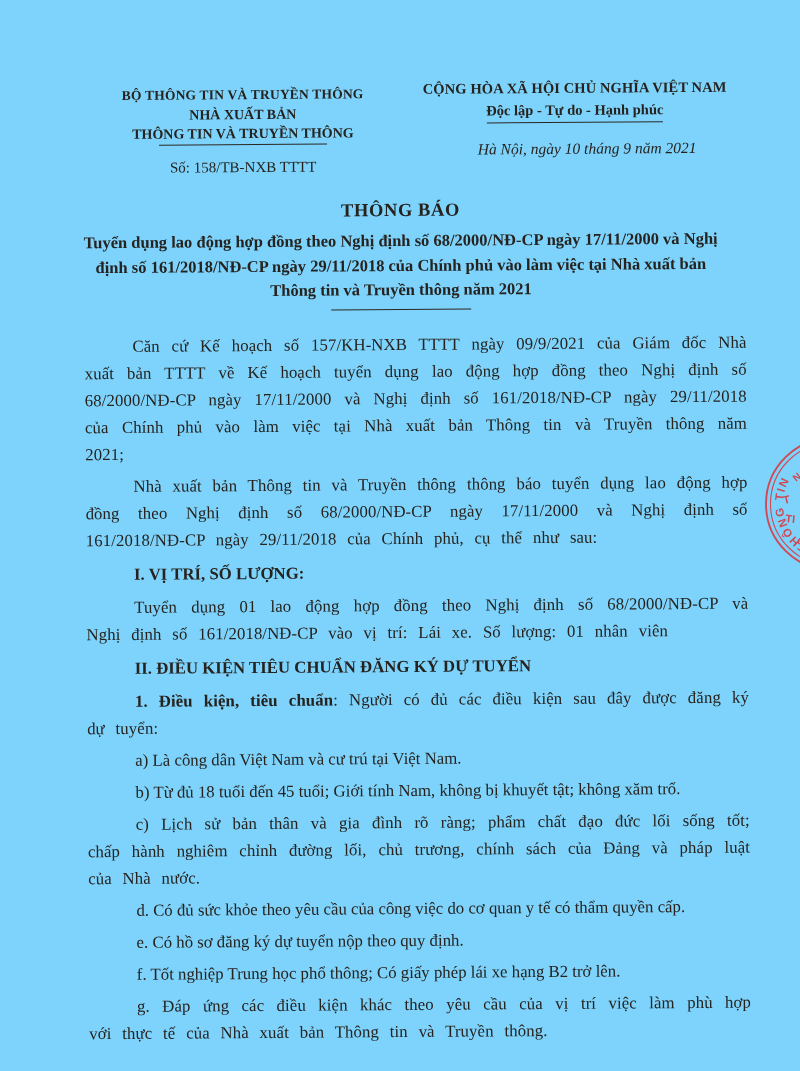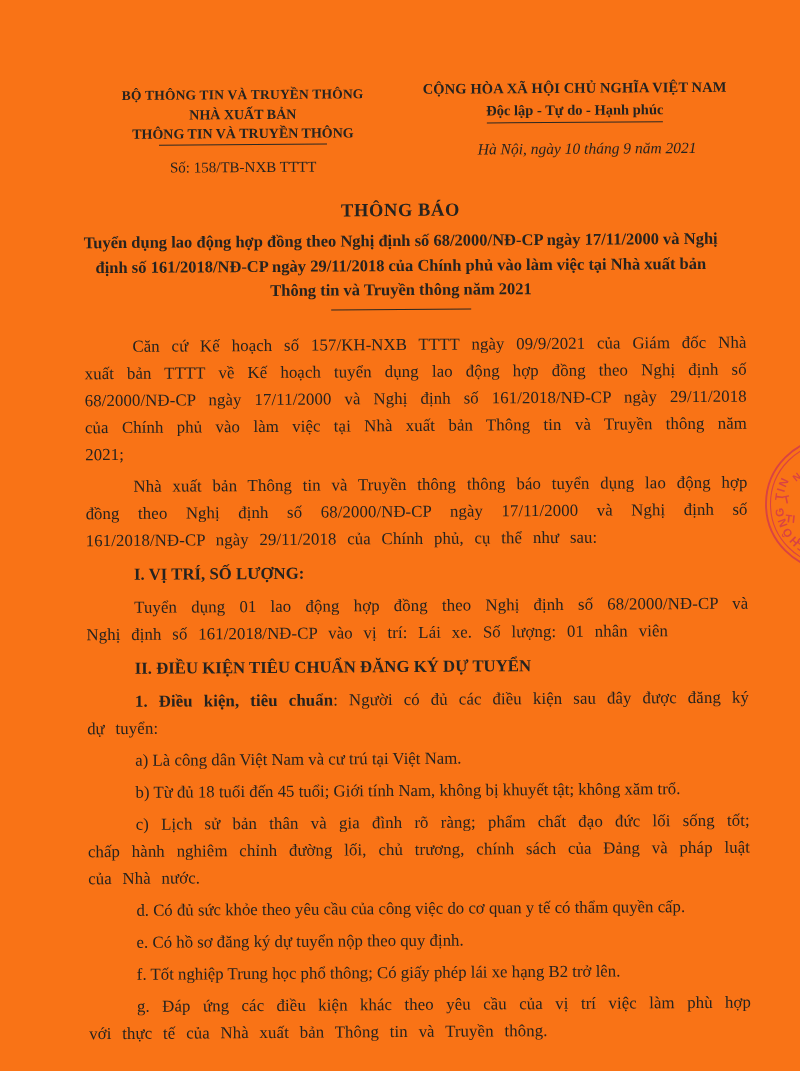--- a/index.html
+++ b/index.html
@@ -10,21 +10,21 @@
     overflow: hidden;
     background: #fdfdfb;
     font-family: "Liberation Serif", "DejaVu Serif", serif;
     color: #26231f;
   }
   .page {
     position: relative;
     width: 800px;
     height: 1071px;
     overflow: hidden;
-    background: #f97316;
+    background: #7dd3fc;
   }
   .doc {
     position: absolute;
     inset: 0;
     transform: rotate(-0.4deg);
     transform-origin: 50% 40%;
   }
 
   
   .org-block {

